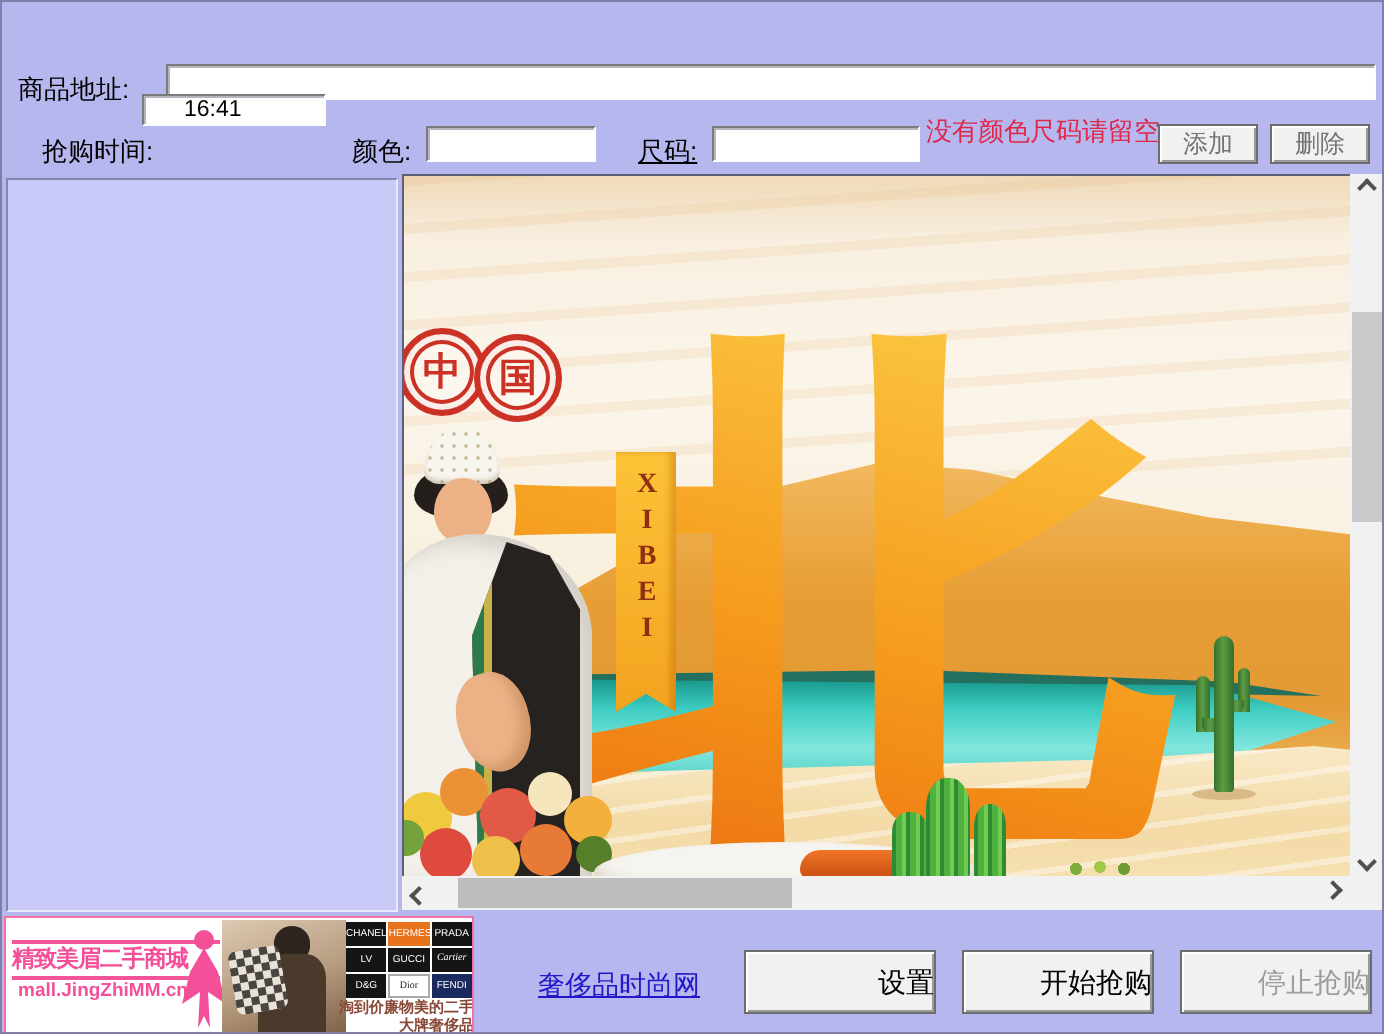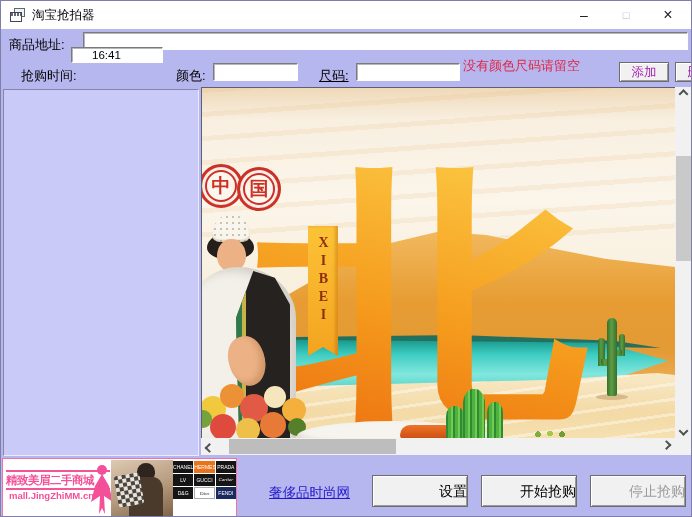--- a/index.html
+++ b/index.html
@@ -25,21 +25,21 @@
   .win-btn.close { font-size:16px; }
 
   
   .lbl { position:absolute; font-size:13px; color:#000; white-space:nowrap; }
   .tb { position:absolute; background:#fff; border:1px solid #7b7b7b;
         border-right-color:#fdfdfd; border-bottom-color:#fdfdfd;
         box-shadow:inset 1px 1px 0 rgba(90,90,110,.45);
         font-family:"Liberation Sans","DejaVu Sans",sans-serif; font-size:11.5px; padding:1px 3px; outline:none; }
   .mini-btn { position:absolute; width:50px; height:20px; background:#f1f1f1;
         border:1px solid #6d6d6d; box-shadow:inset 1px 1px 0 #ffffff, inset -1px -1px 0 #9a9a9a;
-        font-size:12.5px; text-align:center; line-height:18px; color:#a21caf; cursor:default;margin-left:40px; }
+        font-size:12.5px; text-align:center; line-height:18px; color:#737373; cursor:default; }
   .hint { position:absolute; font-size:13px; color:#e02745; }
 
   
   .listbox { position:absolute; left:2px; top:88px; width:196px; height:367px;
         background:#c9caf8; border:1px solid; border-color:#8585ae #e9e9ff #e9e9ff #8585ae; }
 
   
   .scene { position:absolute; left:200px; top:86px; width:474px; height:351px; overflow:hidden;
         border-top:1px solid #5f5f72; border-left:1px solid #5f5f72;
         background:linear-gradient(180deg,#efd9b8 0%,#f8efe0 9%,#fbf5ea 32%,#f8efdd 58%,#f4e7cd 78%,#f6ecd8 100%); }
@@ -165,32 +165,20 @@
   .btn { position:absolute; width:96px; height:32px; background:#f1f1f1; border:1px solid #6d6d6d;
         box-shadow:inset 1px 1px 0 #ffffff, inset -1px -1px 0 #9a9a9a;
         font-size:14px; text-align:right; line-height:30px; color:#000; cursor:default; }
   .btn.disabled { color:#9c9c9c; }
 </style>
 </head>
 <body>
 
 <div class="window">
 
-  <div class="titlebar">
-    <span class="app-icon">
-      <span class="sheet-back"></span>
-        <span class="sheet-front"></span>
-    </span>
-    <span class="title-text">淘宝抢拍器</span>
-    <span class="win-controls">
-      <span class="win-btn min">–</span>
-      <span class="win-btn max">□</span>
-      <span class="win-btn close">×</span>
-    </span>
-  </div>
 
   <span class="lbl" style="left:8px; top:35px;">商品地址:</span>
   <input class="tb" style="left: 82px; top: 31px; width: 605px; height: 18px;" value="">
 
   <span class="lbl" style="left:20px; top:66px;">抢购时间:</span>
   <input class="tb" style="left: 70px; top: 46px; width: 92px; height: 16px; padding-left: 20px;" value="16:41">
   <span class="lbl" style="left:175px; top:66px;">颜色:</span>
   <input class="tb" style="left: 212px; top: 62px; width: 85px; height: 18px;" value="">
   <span class="lbl" style="left:318px; top:66px;text-decoration:underline;">尺码:</span>
   <input class="tb" style="left: 355px; top: 62px; width: 104px; height: 18px;" value="">
@@ -297,20 +285,24 @@
       <span>CHANEL</span>
       <span>HERMES</span>
       <span>PRADA</span>
       <span>LV</span>
       <span>GUCCI</span>
       <span>Cartier</span>
       <span>D&amp;G</span>
       <span>Dior</span>
       <span>FENDI</span>
     </div>
+    <div class="bn-caption">
+      <div>淘到价廉物美的二手</div>
+      <div>大牌奢侈品</div>
+    </div>
   </div>
 
   <a class="footer-link" href="#">奢侈品时尚网</a>
 
   <button class="btn" style="left:371px; top:474px;">设置</button>
   <button class="btn disabled" style="left:589px; top:474px;" disabled="">停止抢购</button>
   <button class="btn" style="left:480px; top:474px;">开始抢购</button>
 
 </div>
 

